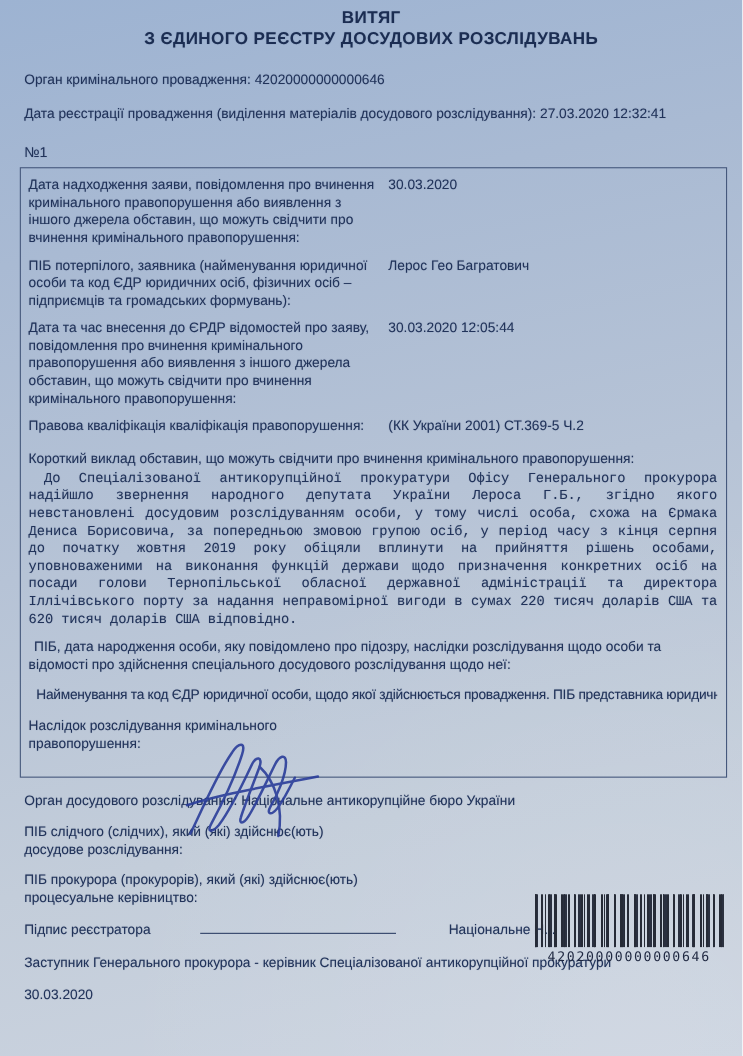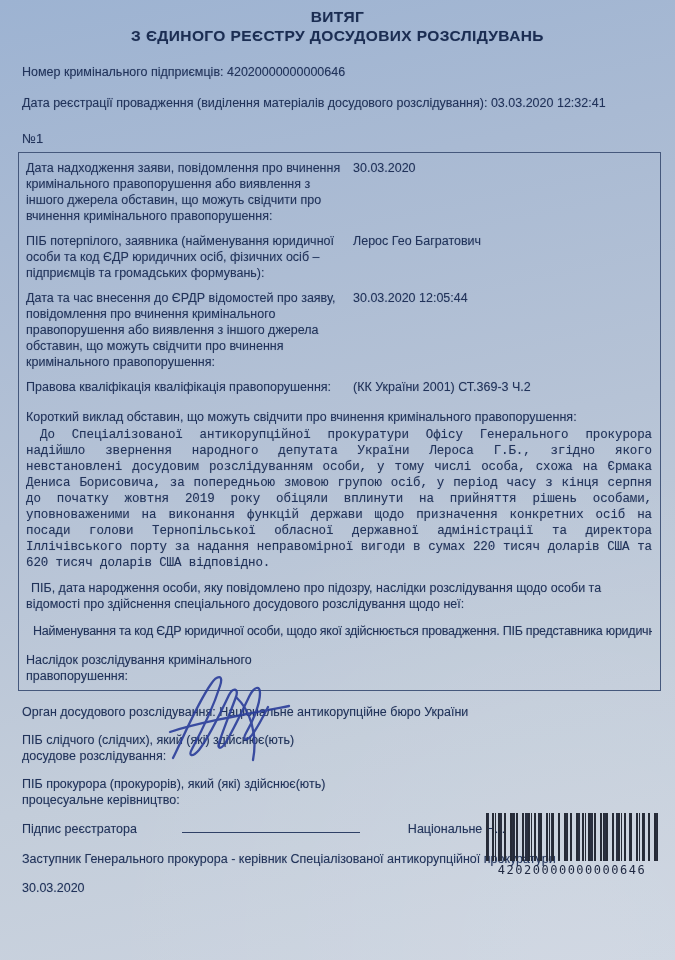--- a/index.html
+++ b/index.html
@@ -23,21 +23,21 @@
   .title-block { text-align: center; padding-top: 7px; }
   .title-line { font-weight: bold; font-size: 15.5px; line-height: 19px; letter-spacing: 0.4px; color: #1b2d52; }
 
   .case-line   { margin: 19px 16px 0 22px; }
   .reg-line    { margin: 15px 16px 0 22px; max-width: 640px; }
   .record-no   { margin: 20px 16px 0 22px; font-size: 13px; }
 
   .box {
     margin: 5px 14px 0 18px;
     border: 1.5px solid #45587c;
-    padding: 7px 8px 6px 7px;
+    padding: 7px 8px 22px 7px;
     min-height: 452px;
   }
   .box-row { display: flex; margin-bottom: 9px; }
   .box-row .lbl { flex: 0 0 320px; }
   .box-row .val { flex: 1; padding-left: 7px; }
 
   .sum-heading { margin: 14px 0 2px 0; }
   .sum-para    { text-align: justify; text-indent: 14px; margin-bottom: 9px; letter-spacing: -0.1px; font-family: Liberation Mono, monospace; }
   .h-suspect   { margin-bottom: 11px; text-indent: 5px; }
   .h-legal     { margin-bottom: 13px; text-indent: 7px; white-space: nowrap; letter-spacing: -0.25px; overflow: hidden; }
@@ -78,23 +78,23 @@
 </head>
 <body>
 
 <div class="paper">
 
   <div class="title-block">
     <div class="title-line">ВИТЯГ</div>
     <div class="title-line">З ЄДИНОГО РЕЄСТРУ ДОСУДОВИХ РОЗСЛІДУВАНЬ</div>
   </div>
 
-  <p class="case-line"><span>Номер кримінального підприємців:</span> <span>42020000000000646</span></p>
+  <p class="case-line"><span>Орган кримінального провадження:</span> <span>42020000000000646</span></p>
 
-  <p class="reg-line"><span>Дата реєстрації провадження (виділення матеріалів досудового розслідування):</span> <span>03.03.2020 12:32:41</span></p>
+  <p class="reg-line"><span>Дата реєстрації провадження (виділення матеріалів досудового розслідування):</span> <span>27.03.2020 12:32:41</span></p>
 
   <p class="record-no">№1</p>
 
   <div class="box">
 
     <div class="box-row">
       <div class="lbl">Дата надходження заяви, повідомлення про вчинення кримінального правопорушення або виявлення з іншого джерела обставин, що можуть свідчити про вчинення кримінального правопорушення:</div>
       <div class="val">30.03.2020</div>
     </div>
 
@@ -103,21 +103,21 @@
       <div class="val">Лерос Гео Багратович</div>
     </div>
 
     <div class="box-row">
       <div class="lbl">Дата та час внесення до ЄРДР відомостей про заяву, повідомлення про вчинення кримінального правопорушення або виявлення з іншого джерела обставин, що можуть свідчити про вчинення кримінального правопорушення:</div>
       <div class="val">30.03.2020 12:05:44</div>
     </div>
 
     <div class="box-row">
       <div class="lbl">Правова кваліфікація кваліфікація правопорушення:</div>
-      <div class="val">(КК України 2001) СТ.369-3 Ч.2</div>
+      <div class="val">(КК України 2001) СТ.369-5 Ч.2</div>
     </div>
 
     <p class="sum-heading">Короткий виклад обставин, що можуть свідчити про вчинення кримінального правопорушення:</p>
     <p class="sum-para">До Спеціалізованої антикорупційної прокуратури Офісу Генерального прокурора надійшло звернення народного депутата України Лероса Г.Б., згідно якого невстановлені досудовим розслідуванням особи, у тому числі особа, схожа на Єрмака Дениса Борисовича, за попередньою змовою групою осіб, у період часу з кінця серпня до початку жовтня 2019 року обіцяли вплинути на прийняття рішень особами, уповноваженими на виконання функцій держави щодо призначення конкретних осіб на посади голови Тернопільської обласної державної адміністрації та директора Іллічівського порту за надання неправомірної вигоди в сумах 220 тисяч доларів США та 620 тисяч доларів США відповідно.</p>
 
     <p class="h-suspect">ПІБ, дата народження особи, яку повідомлено про підозру, наслідки розслідування щодо особи та відомості про здійснення спеціального досудового розслідування щодо неї:</p>
     <p class="h-legal">Найменування та код ЄДР юридичної особи, щодо якої здійснюється провадження. ПІБ представника юридичної особи:</p>
     <p class="h-outcome">Наслідок розслідування кримінального правопорушення:</p>
 
   </div>

